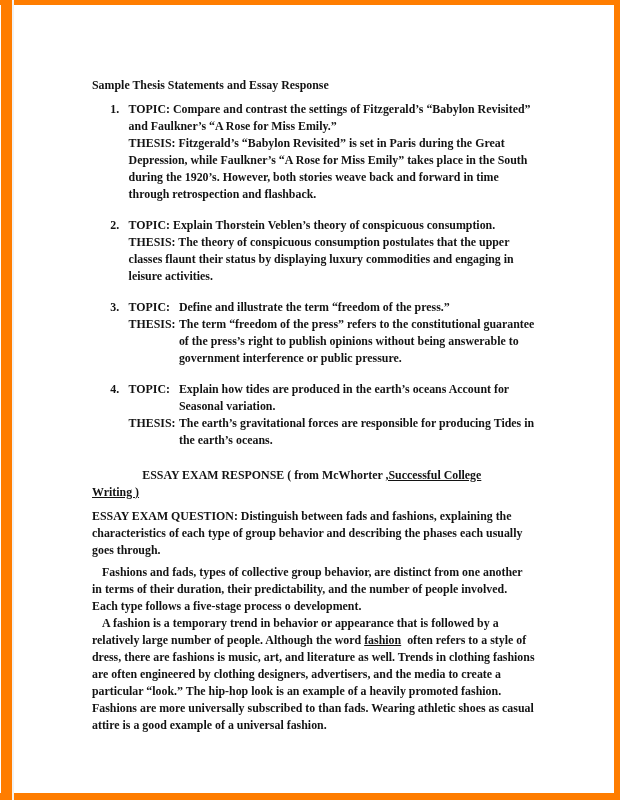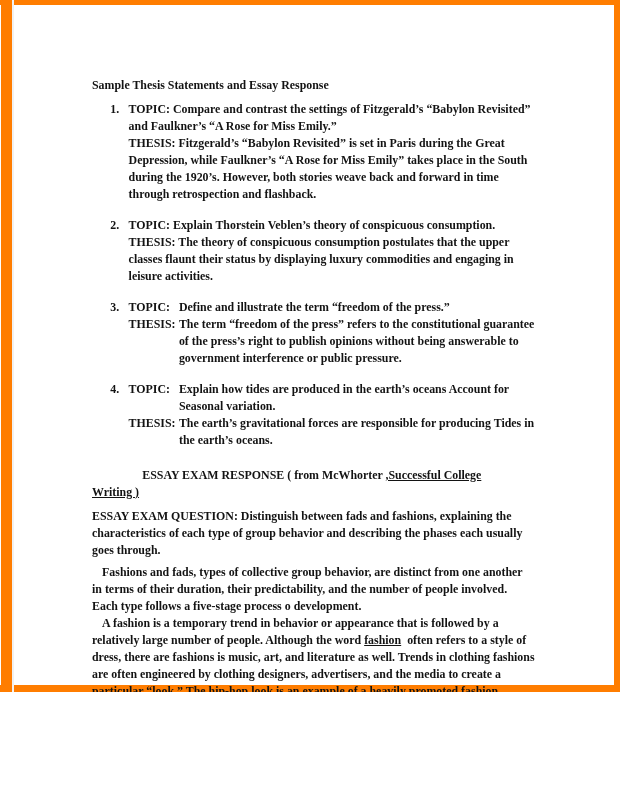--- a/index.html
+++ b/index.html
@@ -1,19 +1,19 @@
 <!DOCTYPE html>
 <html style="--frame-color: #ff7d00;"><head>
 <meta charset="utf-8">
 <style>
   html, body { margin: 0; padding: 0; background: #ffffff; }
   .canvas {
     position: relative;
     width: 620px;
-    height: 692px;
+    height: 800px;
     background: #ffffff;
     overflow: hidden;
     font-family: "Liberation Serif", serif;
     font-weight: 700;
     color: #131313;
   }
   .frame { position: absolute; background: var(--frame-color, #ff7d00); }
   .frame-top    { top: 0; left: 0; width: 620px; height: 5px; }
   .frame-left   { top: 0; left: 1px; width: 11px; height: 800px; }
   .frame-right  { top: 0; right: 0; width: 6px; height: 800px; }

